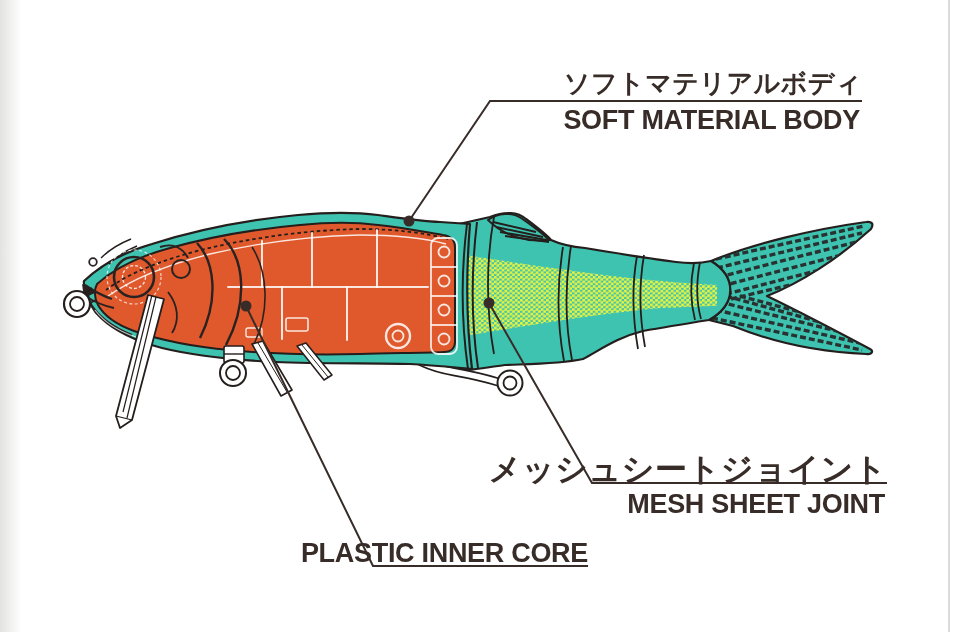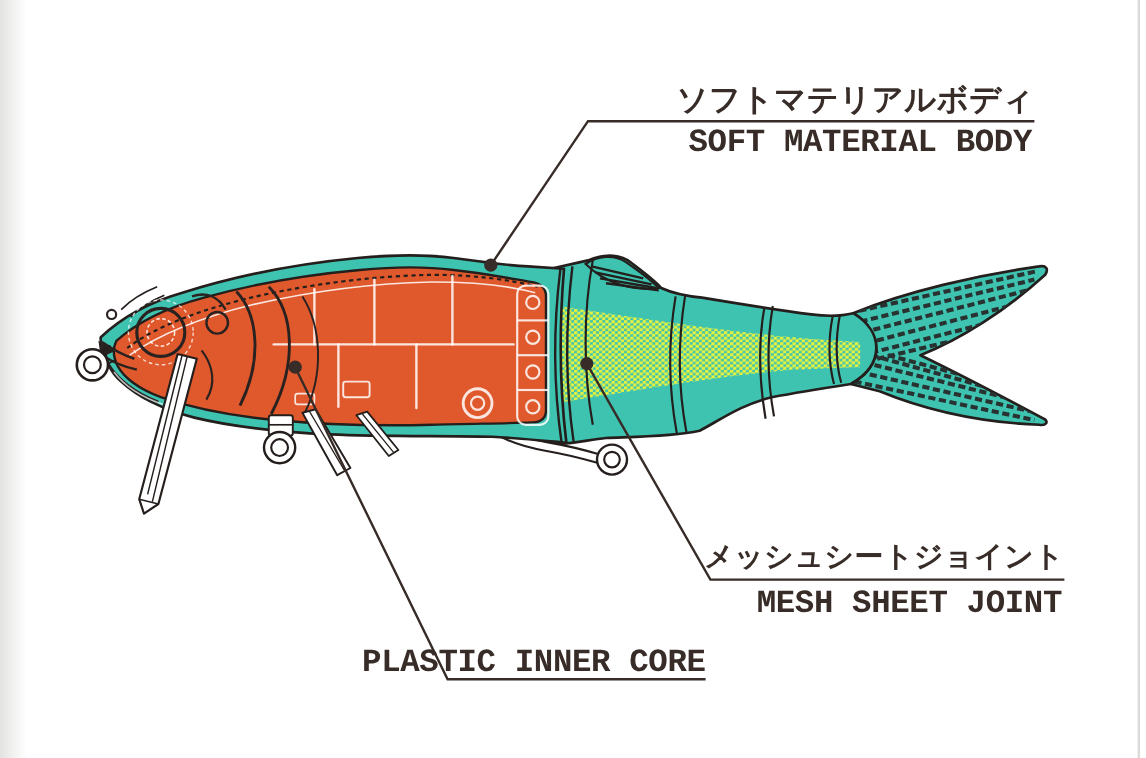--- a/index.html
+++ b/index.html
@@ -5,32 +5,32 @@
   :root{
     --body-teal:#3FC3B1;
     --core-orange:#E0592C;
     --mesh-yellow:#E3F141;
     --outline-dark:#241E1C;
     --label-text:#372C27;
   }
   html,body{margin:0;padding:0;background:#fff;}
   #stage{
     position:relative;width:955px;height:632px;background:#fff;
-    overflow:hidden;font-family:Liberation Mono, monospace;
+    overflow:hidden;font-family:Liberation Sans, sans-serif;
   }
   #fish-svg{position:absolute;left:0;top:0;}
   .edge-left{position:absolute;left:0;top:0;bottom:0;width:22px;
     background:linear-gradient(to right,#e3e3e1,rgba(255,255,255,0));}
   .edge-right{position:absolute;left:948px;top:0;bottom:0;width:2px;background:#dbdbd9;}
   .lbl{position:absolute;color:var(--label-text);white-space:nowrap;}
   .lbl-jp{font-weight:700;letter-spacing:0.5px;}
   .lbl-en{font-weight:700;font-size:27px;letter-spacing:-0.3px;}
   .l1-jp{right:93px;top:66px;font-size:26px;}
   .l1-en{right:95px;top:105px;}
-  .l2-jp{right:68px;top:448px;font-size:24px;}
+  .l2-jp{right:68px;top:448px;font-size:32px;}
   .l2-en{right:70px;top:489px;margin-left:29px;}
   .l3-jp{right:369px;top:531px;font-size:27px;}
   .l3-en{right:367px;top:538px;}
   .teal{fill:var(--body-teal);}
   .orange{fill:var(--core-orange);}
   .dk{stroke:var(--outline-dark);}
   .nofill{fill:none;}
   .white-ln{stroke:rgba(255,255,255,.85);fill:none;}
 </style>
 </head>

